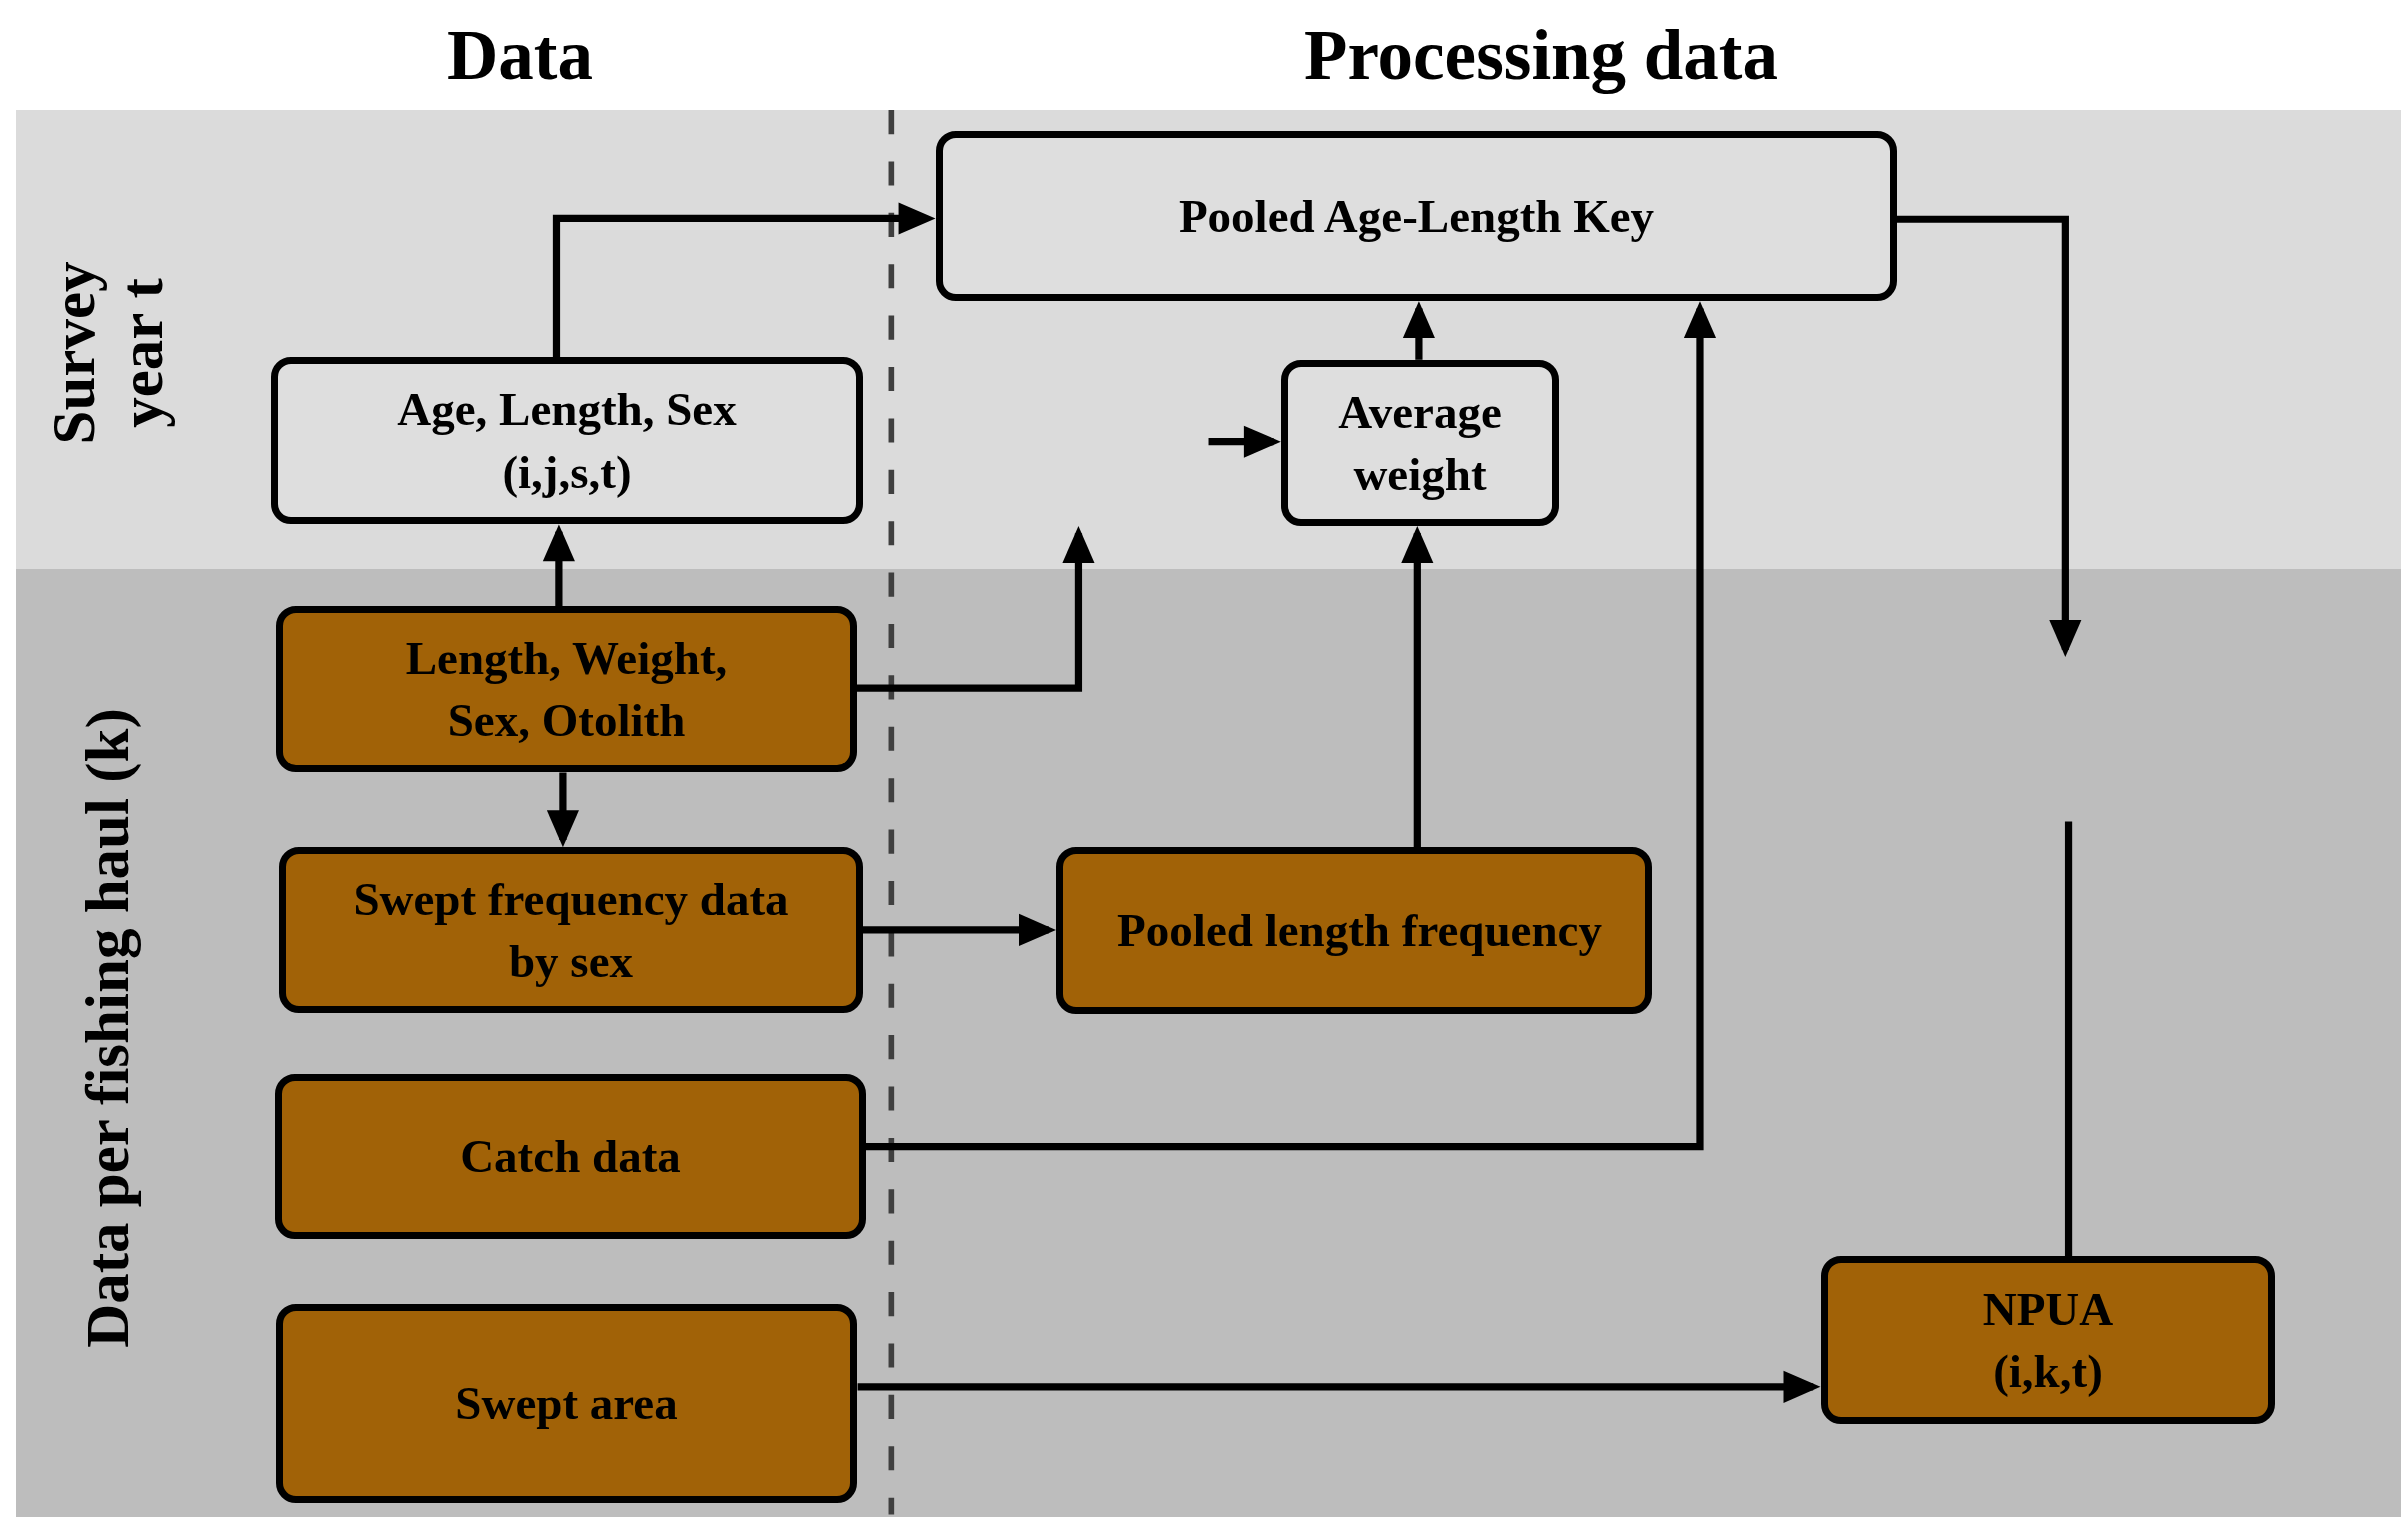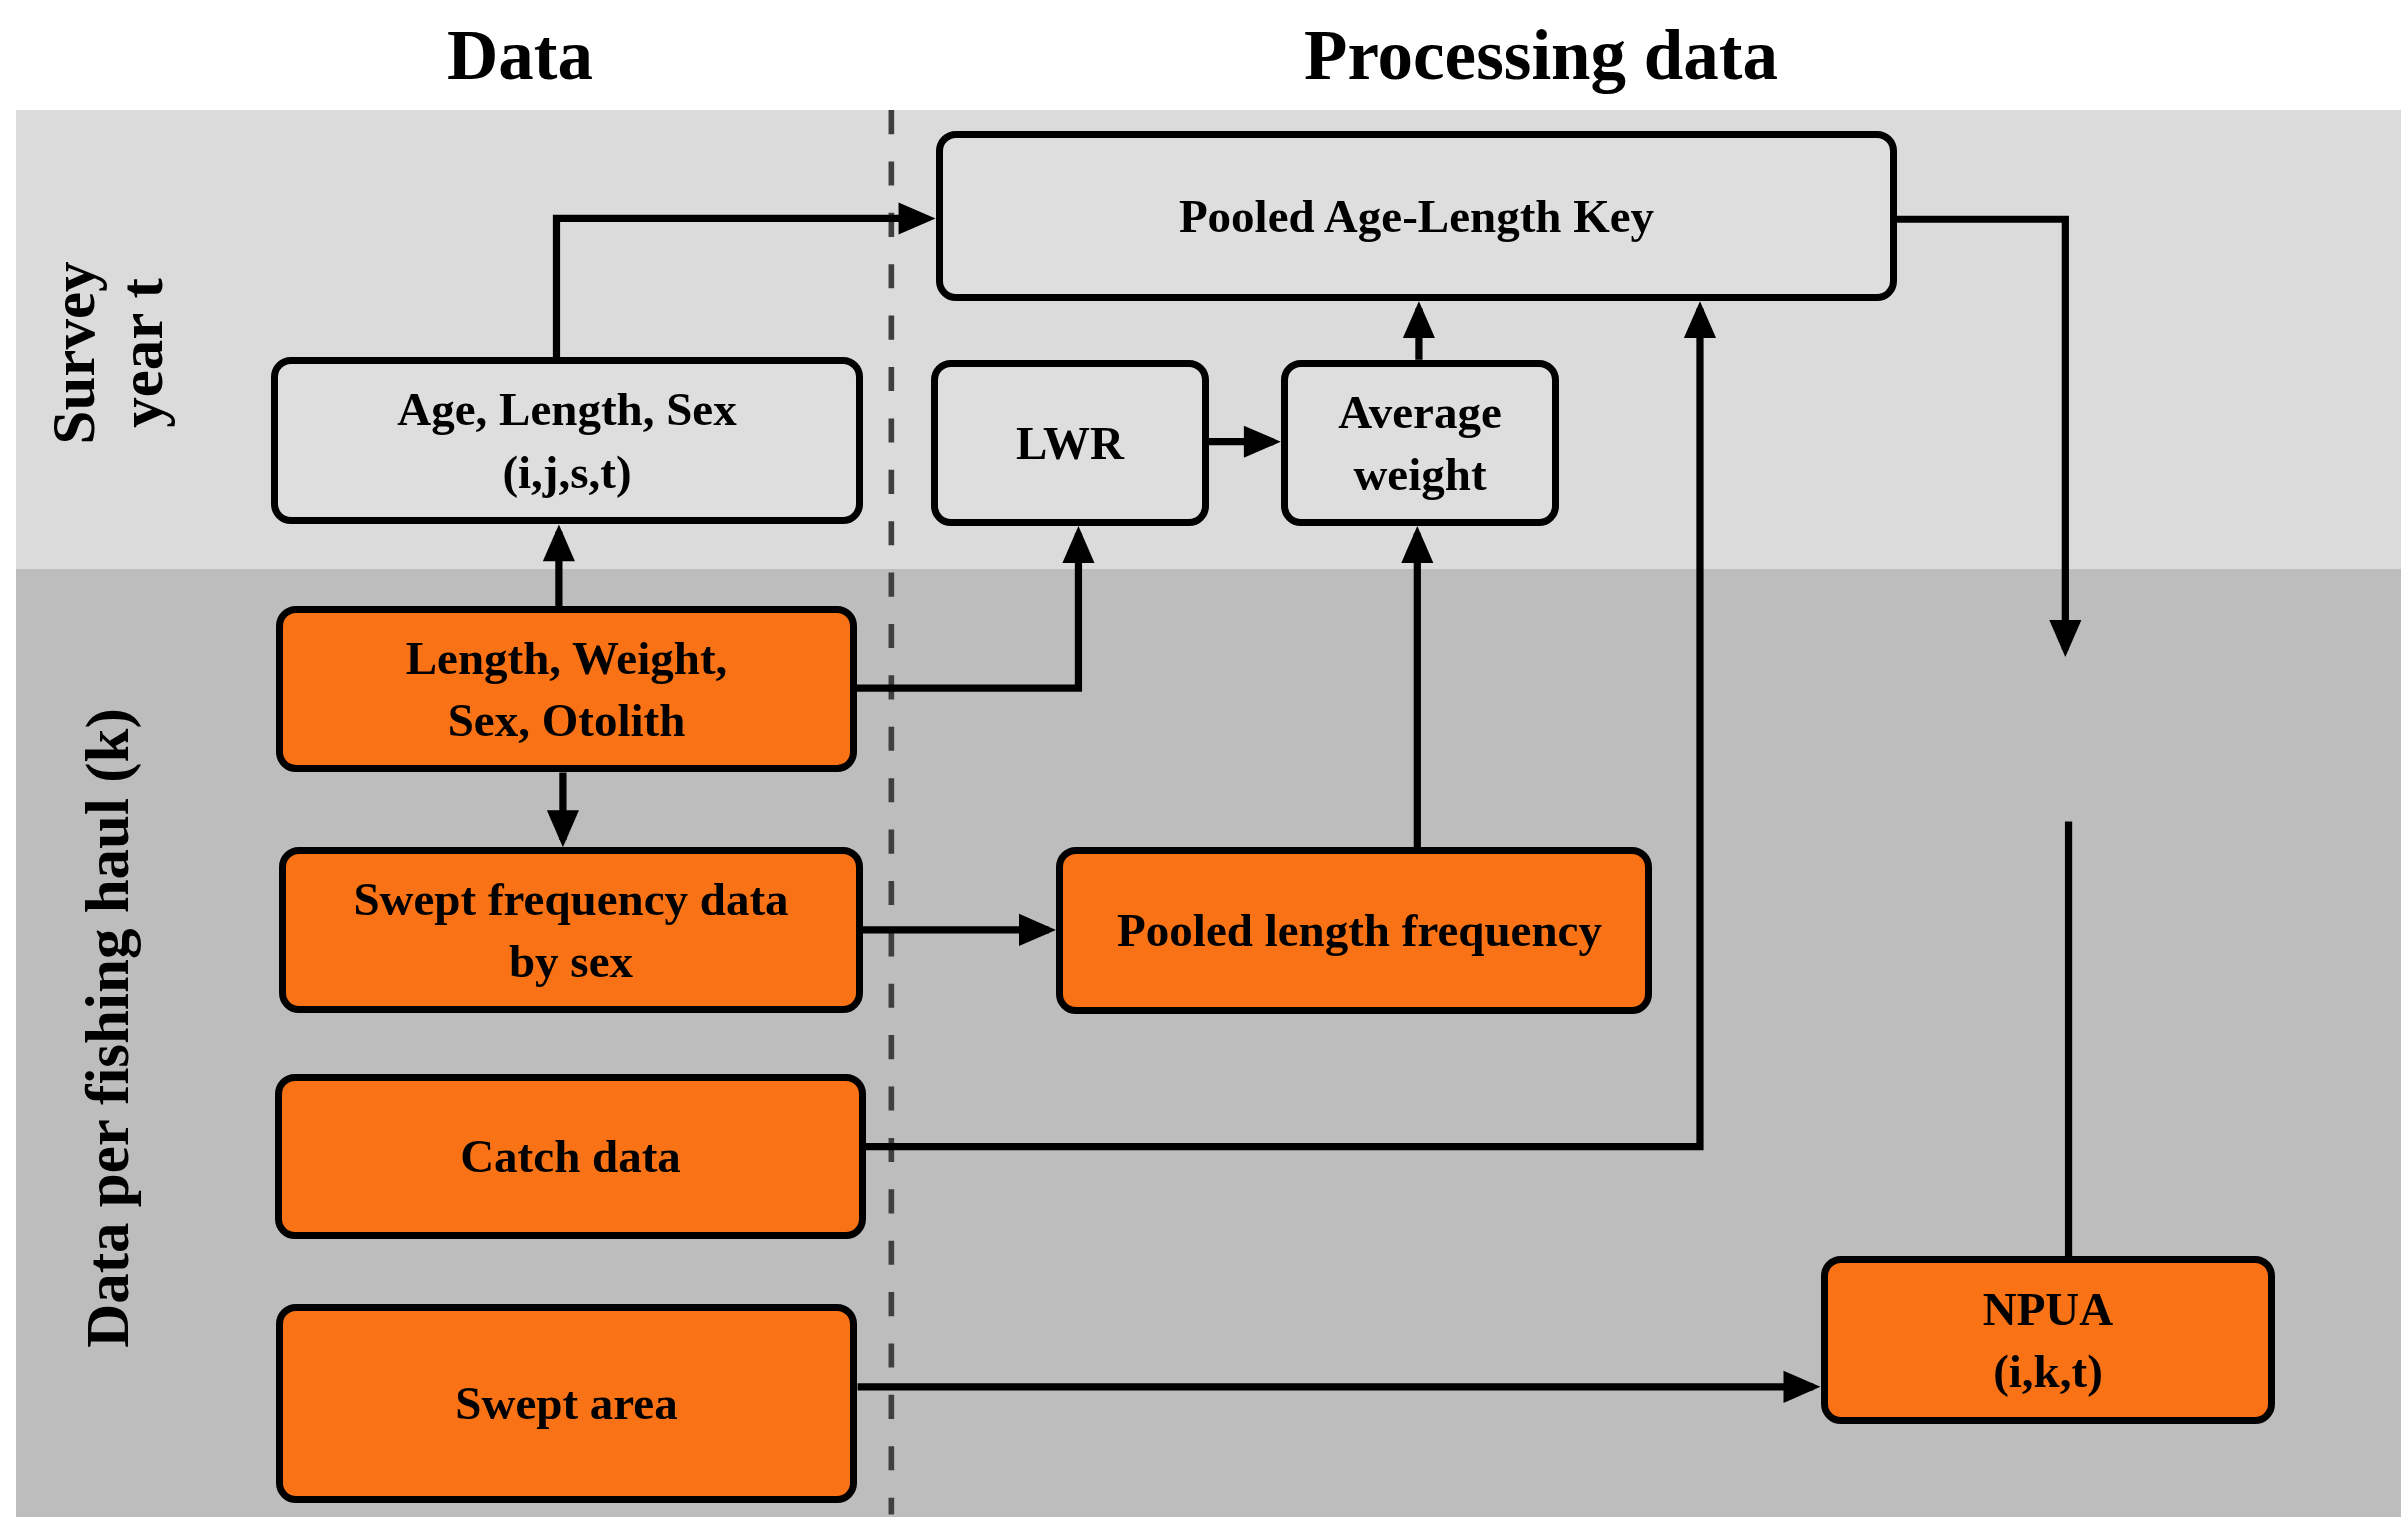--- a/index.html
+++ b/index.html
@@ -18,21 +18,21 @@
     position:absolute;transform:translate(-50%,-50%) rotate(-90deg);
     font-size:61px;font-weight:bold;text-align:center;line-height:1.12;
     white-space:pre-line;
   }
   #connectors{position:absolute;left:0;top:0;}
   .node{
     position:absolute;box-sizing:border-box;border:7.2px solid #000;border-radius:20px;
     display:flex;align-items:center;justify-content:center;text-align:center;
   }
   .node-light{background:#dedede;}
-  .node-dark{background:#f97316;}
+  .node-dark{background:#a16207;}
   .node-label{
     font-size:47px;font-weight:bold;line-height:1.32;white-space:pre-line;
     padding:0 16px;
   }
 </style>
 </head>
 <body>
 
 <div id="canvas">
 
@@ -81,23 +81,20 @@
 
   <div class="node node-light" style="left:936px;top:131px;width:961px;height:170px;">
     <span class="node-label">Pooled Age-Length Key</span>
   </div>
 
   <div class="node node-light" style="left:271px;top:357px;width:592px;height:167px;">
     <span class="node-label">Age, Length, Sex
 (i,j,s,t)</span>
   </div>
 
-  <div class="node node-light" style="left:931px;top:360px;width:278px;height:166px;">
-    <span class="node-label">LWR</span>
-  </div>
 
   <div class="node node-light" style="left:1281px;top:360px;width:278px;height:166px;">
     <span class="node-label">Average
 weight</span>
   </div>
 
   <div class="node node-dark" style="left:276px;top:606px;width:581px;height:166px;">
     <span class="node-label">Length, Weight,
 Sex, Otolith</span>
   </div>

